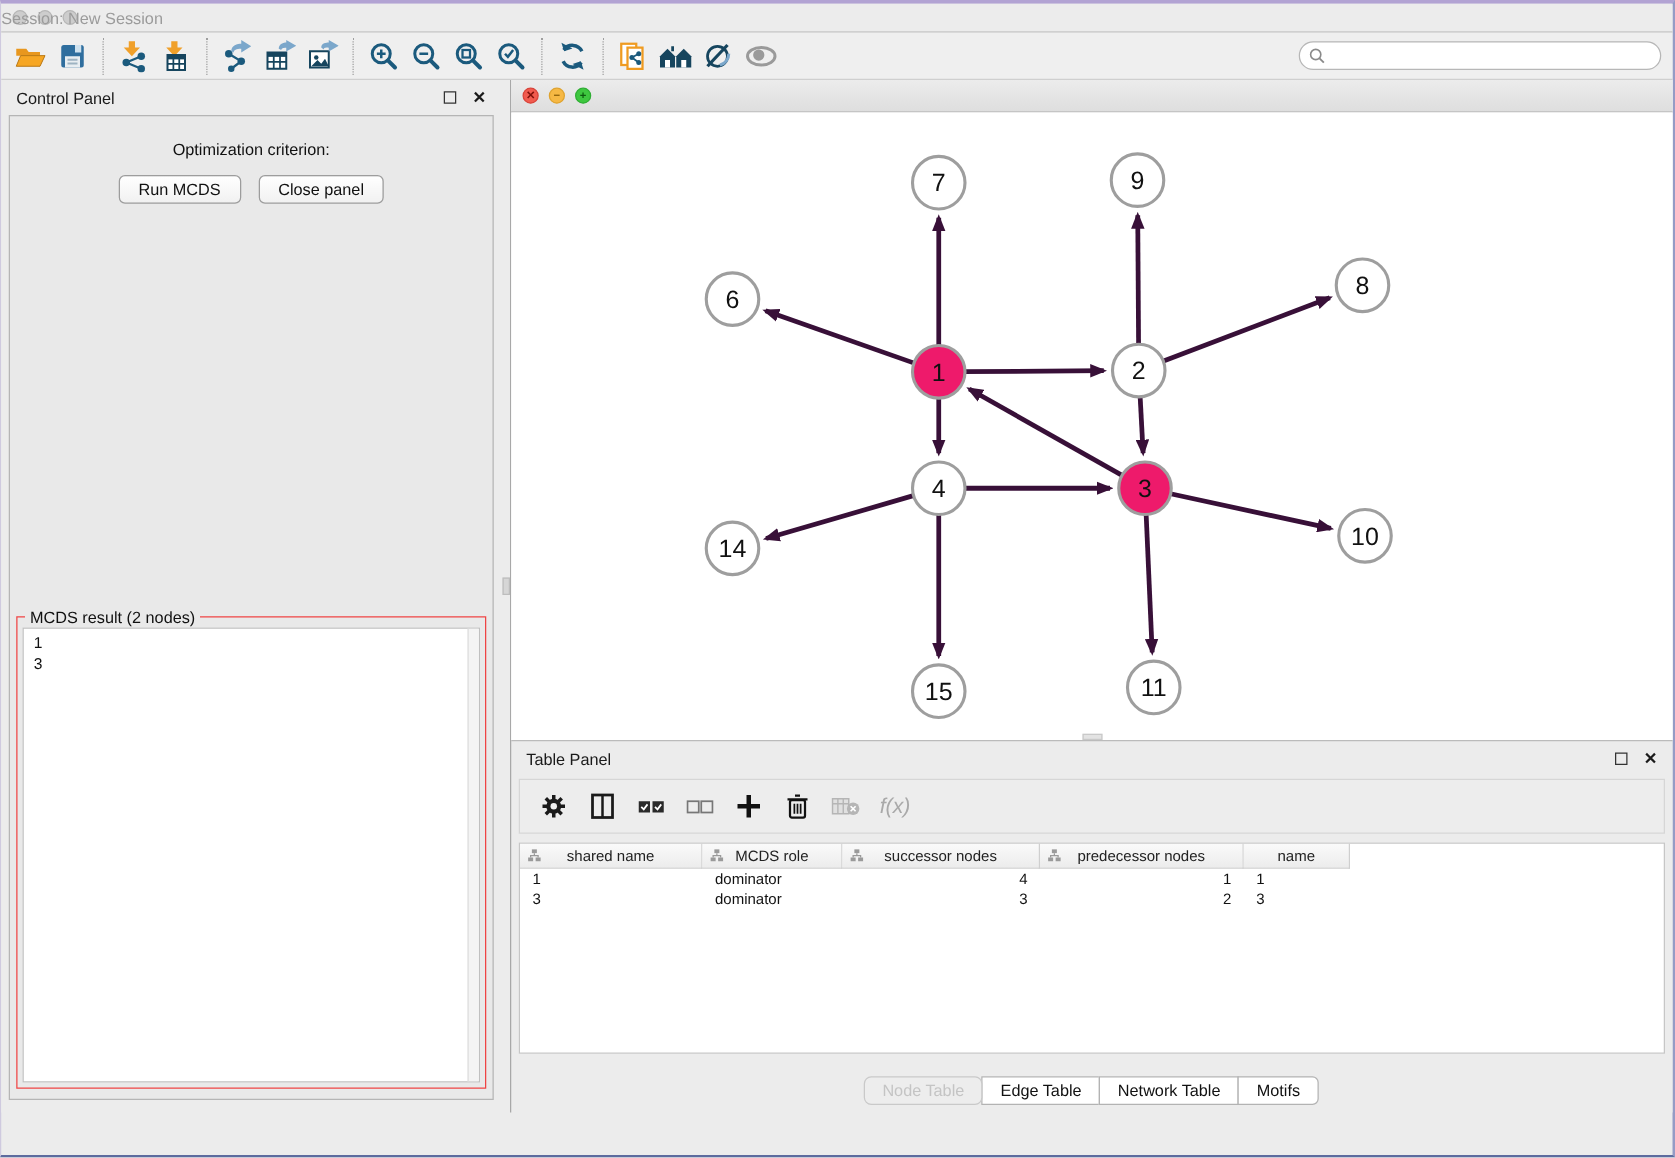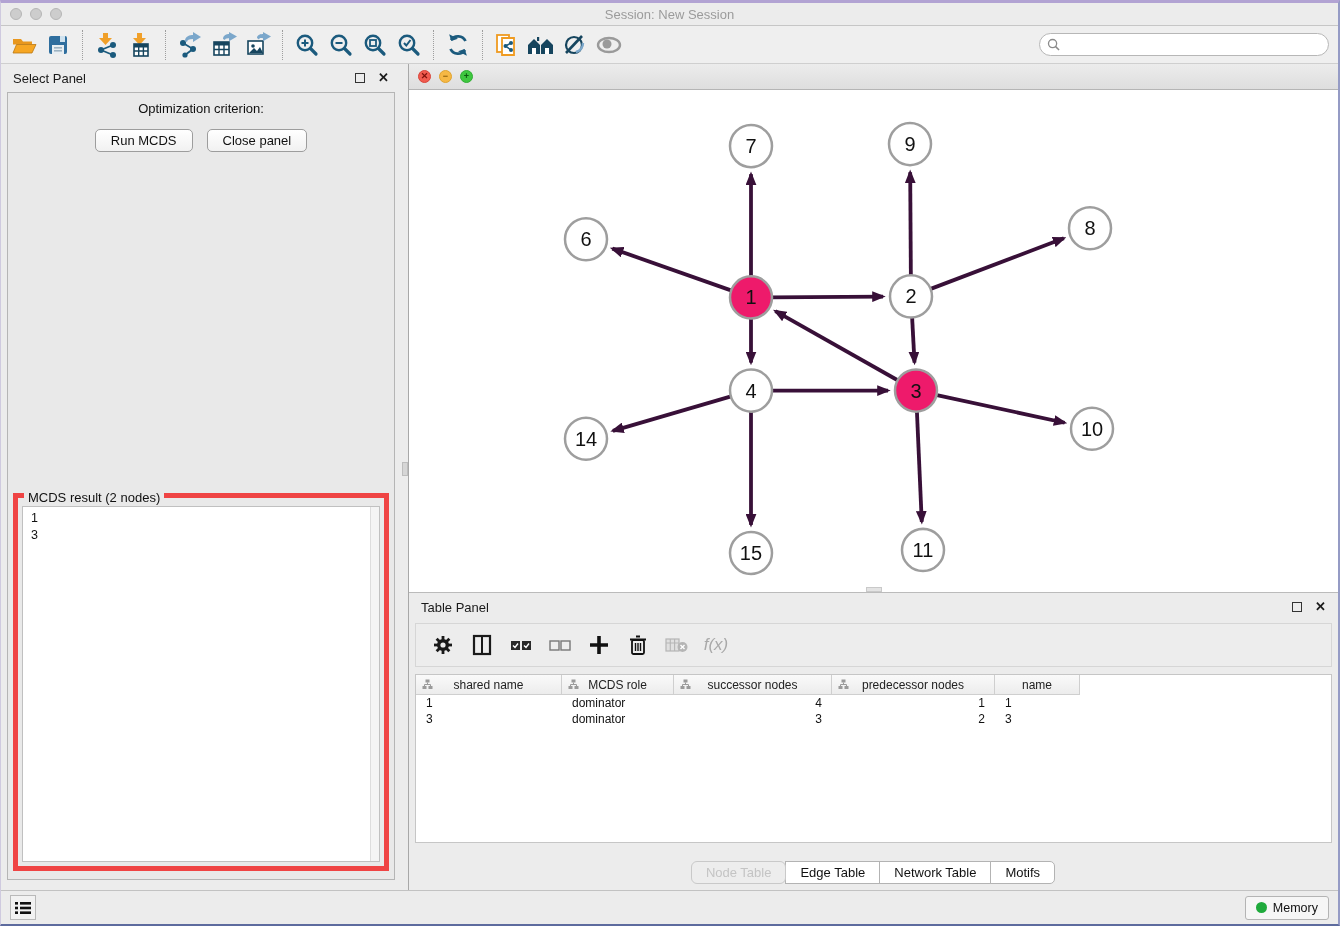--- a/index.html
+++ b/index.html
@@ -6,21 +6,21 @@
   html,body { width:1340px; height:926px; font-family:"Liberation Sans", sans-serif; background:#ececec; }
   .app { width:1340px; height:926px; display:flex; flex-direction:column;
          border-top:3px solid #b2a3d3; border-right:2px solid #959bc5;
          border-bottom:2px solid #5d6b9e; border-left:1px solid #cfcadf; background:#ececec; }
 
   
   .titlebar { height:23px; background:#ececec; border-bottom:1px solid #c6c6c6; position:relative;
               display:flex; align-items:center; }
   .traffic { display:flex; gap:8px; margin-left:9px; }
   .tl { width:12px; height:12px; border-radius:50%; background:#cdcdcd; border:1px solid #b6b6b6; }
-  .titlebar .wtitle { position:absolute; left:0; right:0; text-align:center; color:#9b9b9b; font-size:13px; }
+  .titlebar .wtitle { position:absolute; left:0; right:0; text-align:left; color:#9b9b9b; font-size:13px; }
 
   
   .toolbar { height:38px; background:#efefef; border-bottom:1px solid #cfcfcf; display:flex; align-items:center; padding-left:6px; }
   .tbtn { width:34px; height:32px; display:flex; align-items:center; justify-content:center; }
   .tsep { border-left:1px dotted #9e9e9e; height:30px; margin:0 7px; }
   .searchbox { margin-left:auto; margin-right:9px; width:290px; height:23px; background:#fff; border:1px solid #b7b7b7;
                border-radius:12px; display:flex; align-items:center; padding-left:7px; gap:5px; }
   .searchbox input { border:none; outline:none; flex:1; height:18px; font-size:12px; background:transparent; }
 
   
@@ -33,30 +33,30 @@
   .phead .picons { margin-left:auto; display:flex; align-items:center; gap:13px; }
   .float-ic { width:10px; height:10px; border:1.6px solid #333; }
   .close-ic { font-size:13px; font-weight:bold; color:#1a1a1a; line-height:10px; }
   .cp-tabs { display:flex; justify-content:center; margin-bottom:2px; }
   .tab { font-size:13px; padding:3px 14px; background:#fff; border:1px solid #b3b3b3; margin-left:-1px; color:#111; cursor:default; }
   .tab.first { border-radius:5px 0 0 5px; }
   .tab.last { border-radius:0 5px 5px 0; }
   .tab.active { background:#ededed; color:#c4c4c4; border-radius:6px; border-color:#c9c9c9; position:relative; z-index:2; }
   .cp-body { flex:1; margin:0 6px 10px 6px; border:1px solid #b5b5b5; background:#e9e9e9;
              display:flex; flex-direction:column; align-items:center; }
-  .opt-label { margin-top:8px; font-size:13px; color:#111; }
+  .opt-label { margin-top:19px; font-size:13px; color:#111; }
   .combo { margin-top:9px; width:310px; height:23px; background:#fff; border:1px solid #a9a9a9; border-radius:4px;
            display:flex; align-items:center; padding:0 8px; font-size:13px; color:#111; }
   .combo .stepper { margin-left:auto; display:flex; flex-direction:column; gap:2px; }
   .combo .stepper i { display:block; width:0; height:0; border-left:4px solid transparent; border-right:4px solid transparent; }
   .combo .stepper .up { border-bottom:4px solid #555; }
   .combo .stepper .dn { border-top:4px solid #555; }
   .btnrow { margin-top:13px; display:flex; gap:14px; }
   .pbtn { font-size:13px; padding:3px 15px; background:linear-gradient(#ffffff,#f1f1f1); border:1px solid #9d9d9d; border-radius:5px; color:#111; }
-  .groupbox { margin-top:auto; width:376px; height:378px; margin-bottom:8px; border:5px solid #ef4444; position:relative;padding-left:20px; }
+  .groupbox { margin-top:auto; width:376px; height:378px; margin-bottom:8px; border:1px solid #ef4444; position:relative;padding-left:20px; }
   .groupbox .legend { position:absolute; top:-8px; left:6px; background:#e9e9e9; padding:0 4px; font-size:13px; color:#111; }
   .groupbox .resultarea { position:absolute; left:4px; right:4px; top:8px; bottom:4px; background:#fff; border:1px solid #c0c0c0; }
   .resultarea pre { font-family:"Liberation Sans", sans-serif; font-size:12.5px; line-height:17px; padding:3px 8px; color:#111; }
   .resultarea .scrolltrack { position:absolute; right:0; top:0; bottom:0; width:9px; background:#f4f4f4; border-left:1px solid #ddd; }
 
   .vdivider { width:8px; background:#ececec; border-right:1px solid #a8a8a8; position:relative; }
   .vdivider .grip { position:absolute; top:398px; left:1px; width:6px; height:14px; background:#d6d6d6; border:1px solid #bdbdbd; }
 
   
   .rightcol { flex:1; display:flex; flex-direction:column; min-width:0; }
@@ -248,21 +248,21 @@
         <path d="M9.3 9.3 L13 13" stroke="#8a8a8a" stroke-width="1.6"></path>
       </svg>
       <input type="text" placeholder="" style="">
     </div>
   </div>
 
   <div class="main">
 
     <div class="cpanel">
       <div class="phead">
-        <span class="ptitle">Select Panel</span>
+        <span class="ptitle">Control Panel</span>
         <span class="picons">
           <span class="float-ic"></span>
           <span class="close-ic">✕</span>
         </span>
       </div>
       <div class="cp-body">
         <div class="opt-label">Optimization criterion:</div>
         <div class="btnrow">
           <button class="pbtn">Run MCDS</button>
           <button class="pbtn">Close panel</button>
@@ -491,31 +491,13 @@
         <div class="bt-tabs" id="bt-tabs">
             <div class="tab first active">Node Table</div>
             <div class="tab">Edge Table</div>
             <div class="tab">Network Table</div>
             <div class="tab last">Motifs</div>
           </div>
       </div>
     </div>
   </div>
 
-  <div class="statusbar">
-    <div class="listbtn">
-      <svg width="16" height="14" viewBox="0 0 16 14">
-        <g fill="#111">
-          <rect x="0" y="1" width="3" height="2.6"></rect>
-            <rect x="5" y="1" width="11" height="2.6"></rect>
-          <rect x="0" y="5.7" width="3" height="2.6"></rect>
-            <rect x="5" y="5.7" width="11" height="2.6"></rect>
-          <rect x="0" y="10.4" width="3" height="2.6"></rect>
-            <rect x="5" y="10.4" width="11" height="2.6"></rect>
-        </g>
-      </svg>
-    </div>
-    <div class="membtn">
-      <span class="memdot" id="memdot" style="background: rgb(31, 170, 60);"></span>
-      <span>Memory</span>
-    </div>
-  </div>
 </div>
 
 </body></html>

